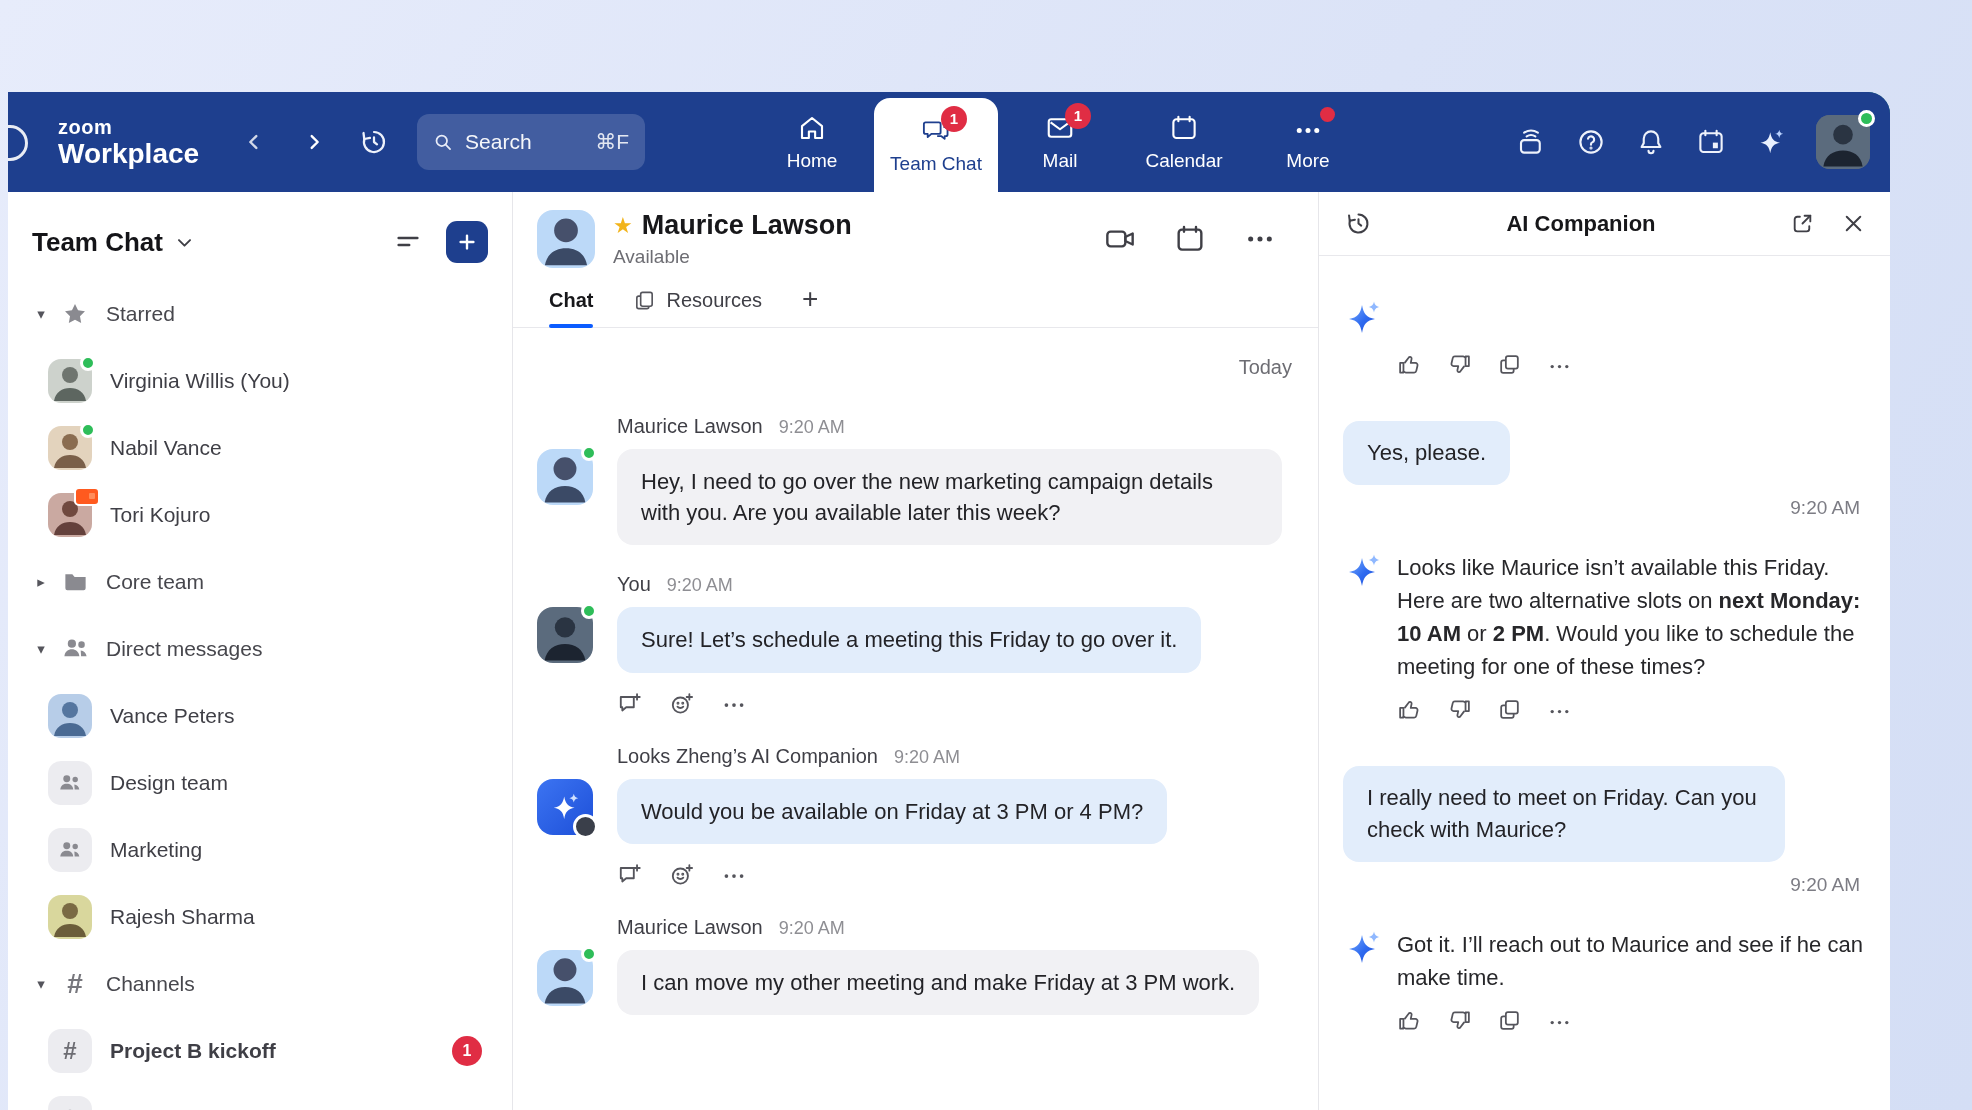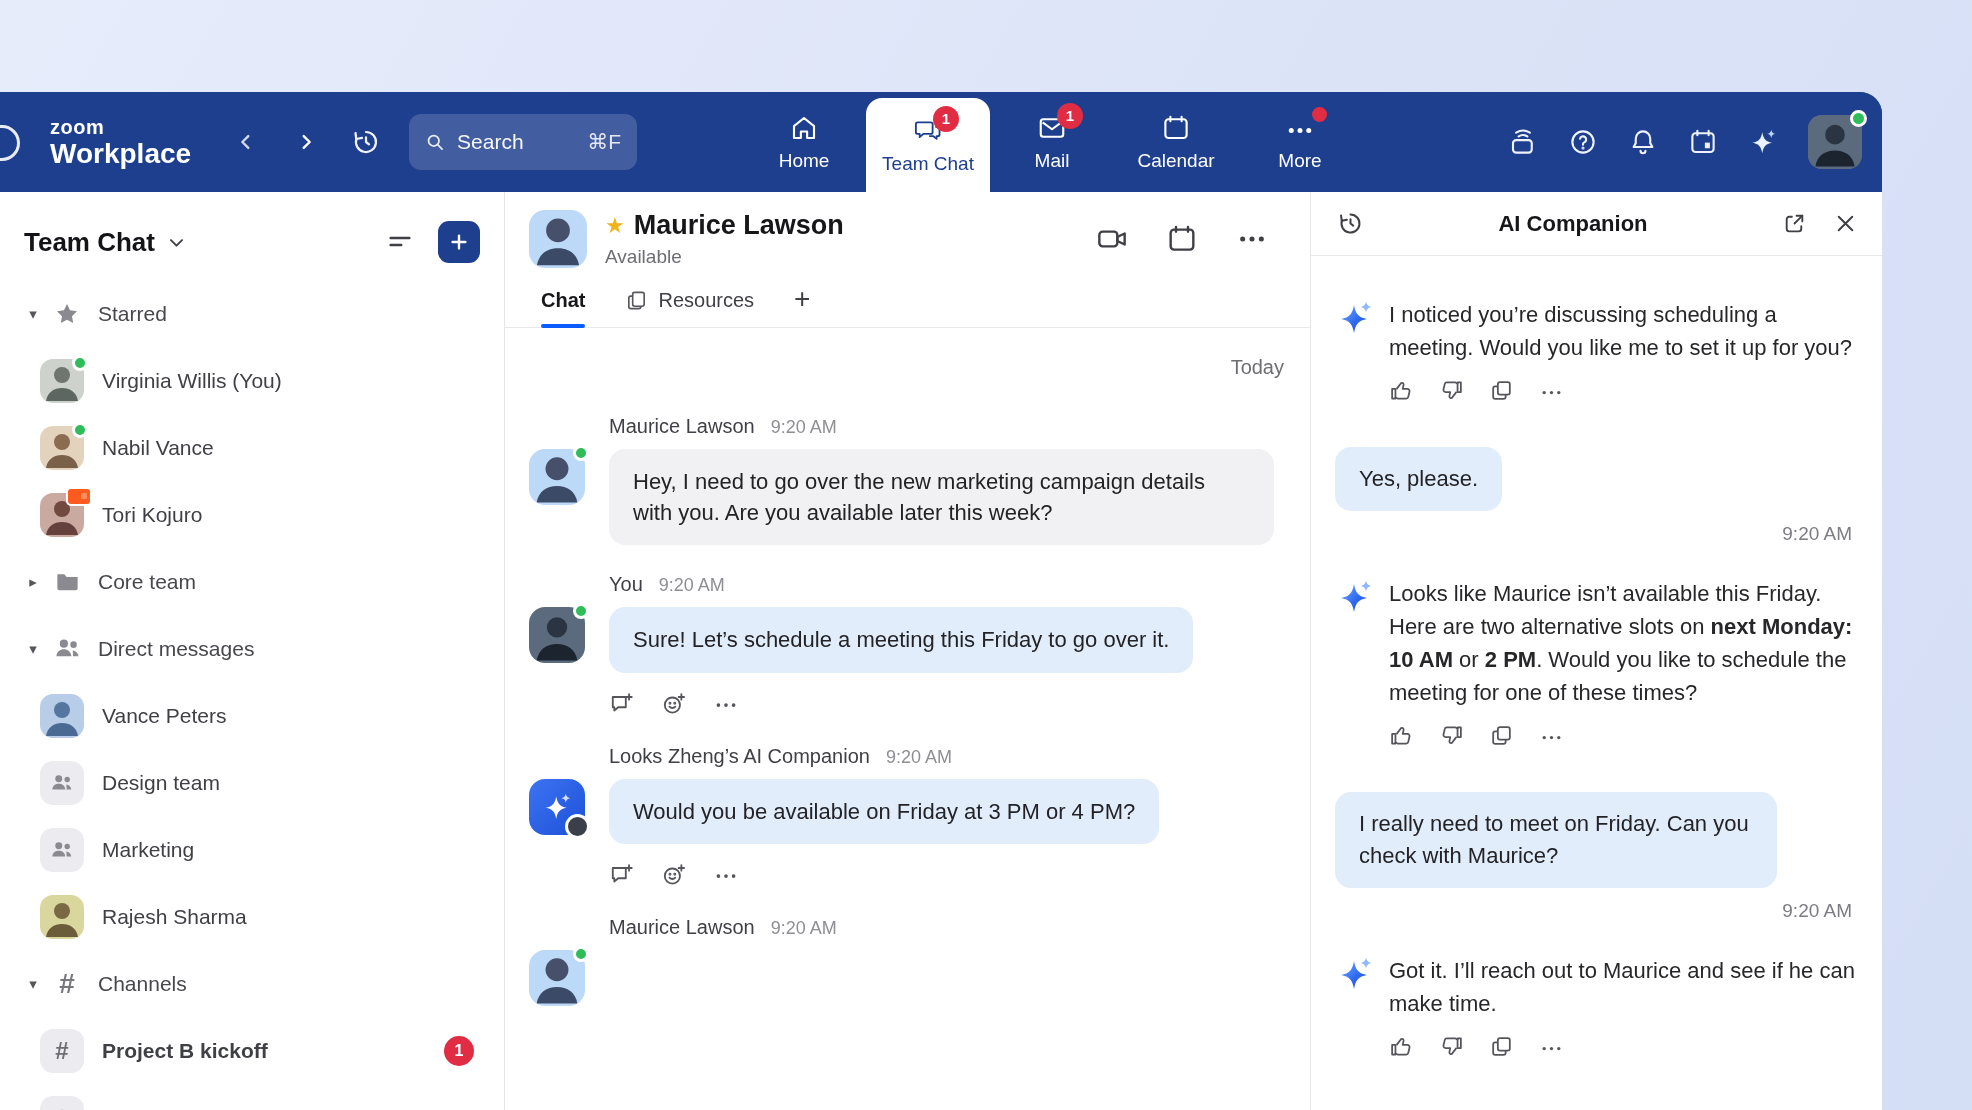--- a/index.html
+++ b/index.html
@@ -6,21 +6,21 @@
   html,body { width:1972px; height:1110px; overflow:hidden; }
   body {
     font-family:"Liberation Sans", sans-serif;
     background:linear-gradient(120deg,#e7ecfb 0%,#dbe3f7 55%,#d4def5 100%);
     color:#232327;
   }
   svg { display:block; }
 
   
   .window{
-    position:absolute; left:0; top:92px; width:1882px; height:1018px;
+    position:absolute; left:8px; top:92px; width:1882px; height:1018px;
     background:#0f766e; border-radius:0 22px 0 0; overflow:hidden;
     display:flex; flex-direction:column;
   }
 
   
   .topbar{
     position:relative; flex:0 0 100px; background:#1e3f8e;
     display:flex; align-items:center; color:#fff;
   }
   .half-avatar{
@@ -597,20 +597,21 @@
                 <circle cx="22" cy="15.5" r="9" fill="#46506b"></circle>
                 <path d="M6 42c1.5-9 8-13 16-13s14.5 4 16 13z" fill="#3b4a66"></path>
               </svg>
             <span class="dot"></span>
           </div>
           <div class="msg-body">
             <div class="msg-meta">
               <span class="msg-sender">Maurice Lawson</span>
               <span class="msg-time">9:20 AM</span>
             </div>
+            <div class="bubble grey">I can move my other meeting and make Friday at 3 PM work.</div>
           </div>
         </div>
 
       </div>
     </div>
 
     <div class="ai-panel">
       <div class="ai-head">
         <svg class="hi" viewBox="0 0 24 24" fill="none" stroke="currentColor" stroke-width="1.8" stroke-linecap="round" stroke-linejoin="round" width="27" height="27">
             <path d="M12 4a8 8 0 1 1-7.6 5.4"></path>
@@ -630,21 +631,20 @@
         </div>
       </div>
 
       <div class="ai-body">
 
         <div class="ai-msg">
           <svg class="ai-spark" viewBox="0 0 40 40" fill="none">
               <path d="M19 7C20.6 16 23.5 19.4 32 21 23.5 22.6 20.6 26 19 35 17.4 26 14.5 22.6 6 21 14.5 19.4 17.4 16 19 7Z" fill="url(#sparkGrad)"></path>
               <path d="M31 3.5C31.8 7 33 8.3 36.5 9 33 9.7 31.8 11 31 14.5 30.2 11 29 9.7 25.5 9 29 8.3 30.2 7 31 3.5Z" fill="#8fb8ff"></path>
             </svg>
-          <div class="ai-text">I noticed you’re discussing scheduling a meeting. Would you like me to set it up for you?</div>
         </div>
         <div class="ai-actions">
           <svg class="ai-ic" viewBox="0 0 24 24" fill="none" stroke="currentColor" stroke-width="1.7" stroke-linejoin="round" stroke-linecap="round">
               <path d="M3 10.5h3.2v9.2H3z"></path>
               <path d="M6.2 18.8l2 .9h8.3c1 0 1.8-.7 2-1.6l1.2-5.2c.3-1.2-.7-2.4-2-2.4h-4.5l.8-3.9c.2-1-.5-1.9-1.5-1.9-.6 0-1.1.3-1.4.8L7.6 10.2"></path>
             </svg>
           <svg class="ai-ic" style="transform:rotate(180deg)" viewBox="0 0 24 24" fill="none" stroke="currentColor" stroke-width="1.7" stroke-linejoin="round" stroke-linecap="round">
               <path d="M3 10.5h3.2v9.2H3z"></path>
               <path d="M6.2 18.8l2 .9h8.3c1 0 1.8-.7 2-1.6l1.2-5.2c.3-1.2-.7-2.4-2-2.4h-4.5l.8-3.9c.2-1-.5-1.9-1.5-1.9-.6 0-1.1.3-1.4.8L7.6 10.2"></path>
             </svg>

